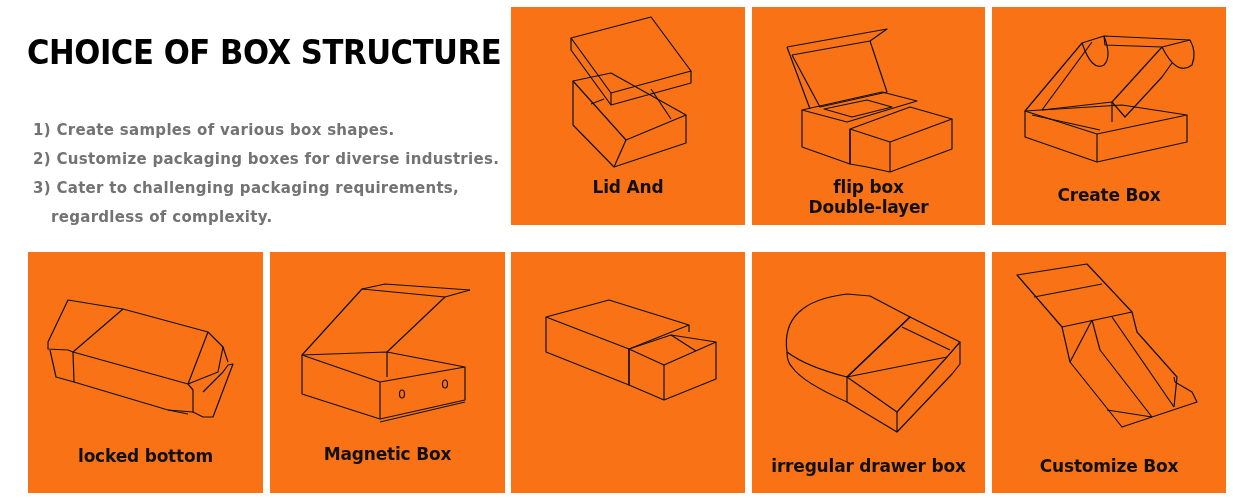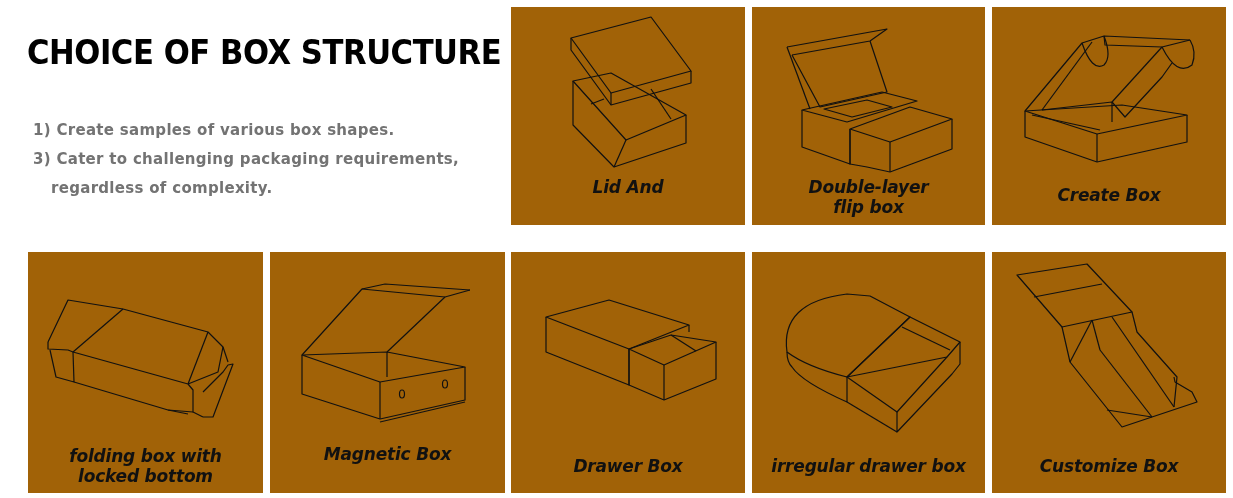--- a/index.html
+++ b/index.html
@@ -1,32 +1,33 @@
 <!DOCTYPE html>
 <html><head>
 <meta charset="utf-8">
 <style>
   html, body { margin: 0; padding: 0; background: #ffffff; }
   body { width: 1233px; height: 498px; position: relative; overflow: hidden; font-family: "DejaVu Sans", "Liberation Sans", sans-serif; }
   .title { position: absolute; left: 27px; top: 33px; font-size: 33px; font-weight: 900; letter-spacing: -0.5px; color: #000; white-space: nowrap; font-family: "DejaVu Sans", sans-serif; transform: scaleX(0.93); transform-origin: left center; }
   .bullets { position: absolute; left: 33px; top: 116px; margin: 0; padding: 0; list-style: none; }
   .bullets li { font-size: 15px; font-weight: bold; line-height: 29px; color: #737373; white-space: nowrap; letter-spacing: 0.3px; }
   .bullets li.cont { padding-left: 18px; }
-  .panel { position: absolute; background: #a16207; font-style: italic; }
+  .panel { position: absolute; background: #f97316; }
   .panel svg { position: absolute; left: 0; top: 0; }
   .panel .label { position: absolute; left: 0; right: 0; text-align: center; font-size: 17px; font-weight: bold; color: #111; line-height: 20px; letter-spacing: -0.2px; }
   .stroke { fill: none; stroke: #111; stroke-width: 1.2; stroke-linejoin: round; }
 </style>
 </head>
 <body>
 
 <div class="title">CHOICE OF BOX STRUCTURE</div>
 
 <ul class="bullets">
   <li>1) Create samples of various box shapes.</li>
+  <li>2) Customize packaging boxes for diverse industries.</li>
   <li>3) Cater to challenging packaging requirements,</li>
   <li class="cont">regardless of complexity.</li>
 </ul>
 
 <div class="panel" style="left:511px; top:7px; width:234px; height:218px;">
   <svg width="234" height="218">
     <g class="stroke">
       <polygon points="60,31 140,10 180,64 100,86"></polygon>
       <polyline points="60,31 60,43 100,98 180,76 180,64"></polyline>
       <line x1="100" y1="86" x2="100" y2="98"></line>
@@ -50,22 +51,22 @@
       <line x1="35" y1="40" x2="58" y2="102"></line>
       <polygon points="50,103 130,85 165,94 95,115"></polygon>
       <polygon points="72,102 115,93 140,100 100,110"></polygon>
       <polyline points="50,103 50,140 98,157 98,122"></polyline>
       <polygon points="98,122 158,100 200,112 138,135"></polygon>
       <polyline points="98,122 98,157 115,160 138,165 200,142 200,112"></polyline>
       <line x1="138" y1="135" x2="138" y2="165"></line>
     </g>
   </svg>
   <div class="label" style="top:170px;">
+    <div>flip box</div>
     <div>Double-layer</div>
-    <div>flip box</div>
   </div>
 </div>
 
 <div class="panel" style="left:992px; top:7px; width:234px; height:218px;">
   <svg width="234" height="218">
     <g class="stroke">
       <polyline points="33,104 90,36 112,29 198,33"></polyline>
       <path d="M90,36 Q100,65 112,58 Q120,50 112,29"></path>
       <path d="M170,40 Q185,70 200,58 Q205,45 198,33"></path>
       <polyline points="112,29 113,38 170,40 198,33"></polyline>
@@ -93,21 +94,20 @@
       <line x1="180" y1="80" x2="160" y2="132"></line>
       <polyline points="22,98 28,125 46,130 45,100"></polyline>
       <polyline points="46,130 140,158 160,162"></polyline>
       <polyline points="160,132 165,138 165,160 175,165"></polyline>
       <polyline points="160,132 190,120 195,95"></polyline>
       <polyline points="175,140 195,120 200,113 205,112 185,165 175,165"></polyline>
       <line x1="165" y1="160" x2="140" y2="158"></line>
     </g>
   </svg>
   <div class="label" style="top:194px;">
-    <div>folding box with</div>
     <div>locked bottom</div>
   </div>
 </div>
 
 <div class="panel" style="left:270px; top:252px; width:235px; height:241px;">
   <svg width="235" height="241">
     <g class="stroke">
       <polyline points="32,103 92,37 115,32 200,38"></polyline>
       <polyline points="92,37 175,45 200,38"></polyline>
       <line x1="175" y1="45" x2="117" y2="100"></line>
@@ -130,23 +130,20 @@
     <g class="stroke">
       <polygon points="35,65 98,48 178,73 118,97"></polygon>
       <polyline points="35,65 35,100 118,133 118,97"></polyline>
       <polyline points="178,73 178,80"></polyline>
       <polygon points="118,97 160,83 205,90 153,113"></polygon>
       <line x1="160" y1="83" x2="185" y2="99"></line>
       <polyline points="118,97 118,133 153,148 205,127 205,90"></polyline>
       <line x1="153" y1="113" x2="153" y2="148"></line>
     </g>
   </svg>
-  <div class="label" style="top:204px;">
-    <div>Drawer Box</div>
-  </div>
 </div>
 
 <div class="panel" style="left:752px; top:252px; width:233px; height:241px;">
   <svg width="233" height="241">
     <g class="stroke">
       <path d="M35,100 Q28,50 95,42 L118,44 L158,65 L95,125 Q55,115 35,100 Z"></path>
       <path d="M35,100 Q35,110 40,115 Q50,130 95,150 L95,125"></path>
       <polygon points="158,65 208,90 195,105 95,125"></polygon>
       <line x1="150" y1="75" x2="198" y2="98"></line>
       <polyline points="95,125 145,160 195,105"></polyline>

